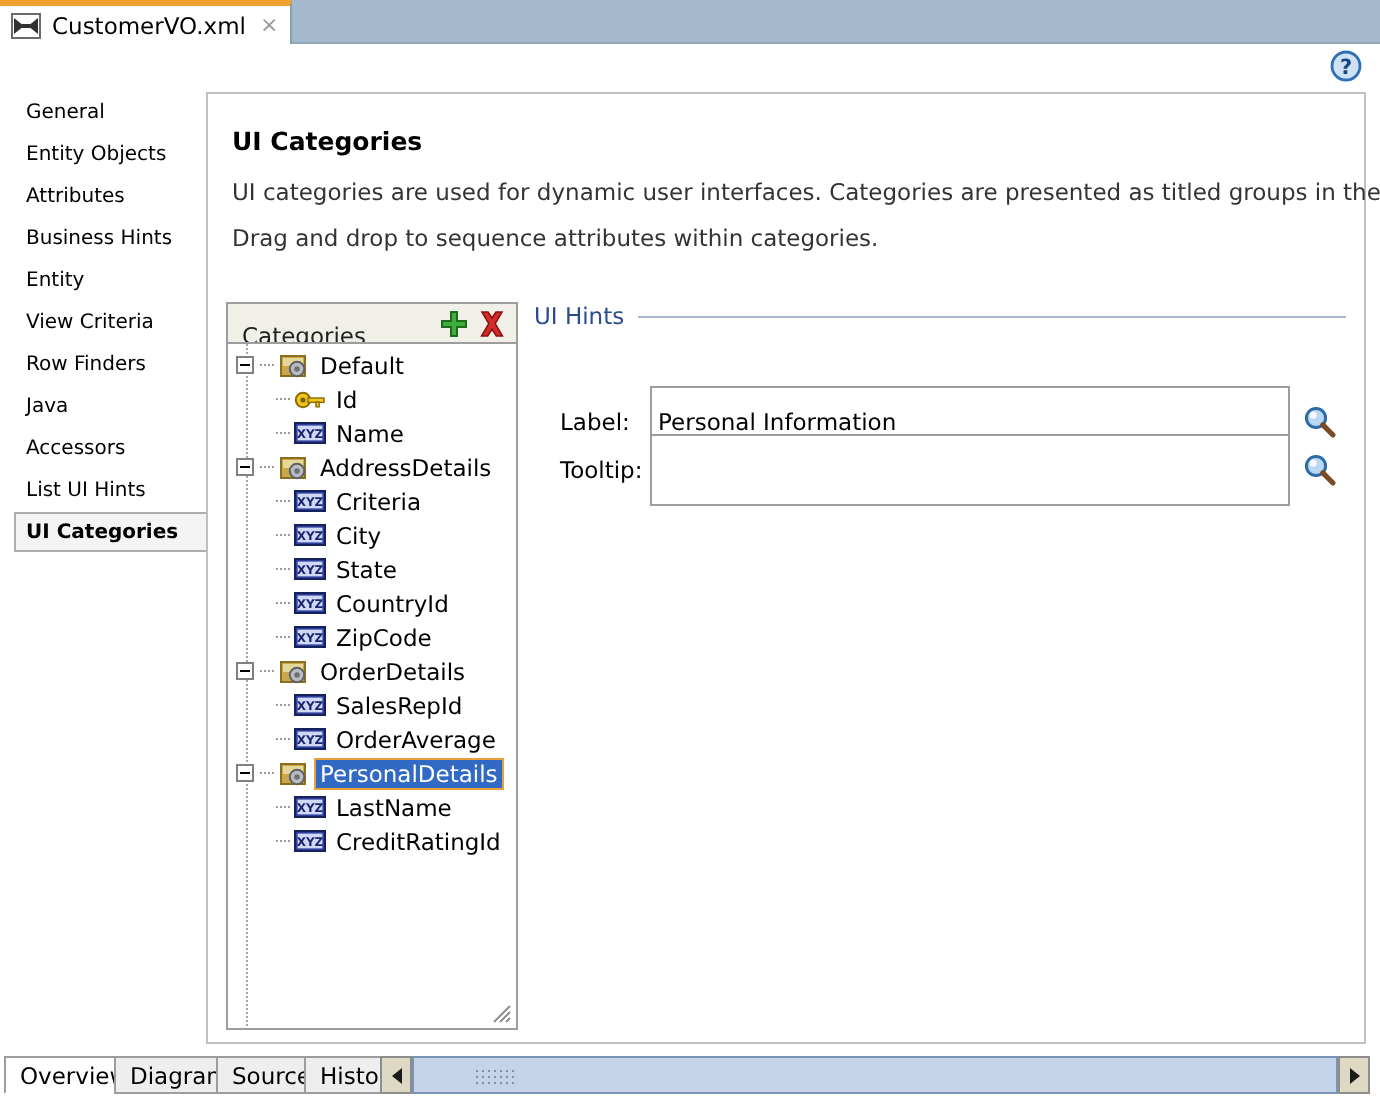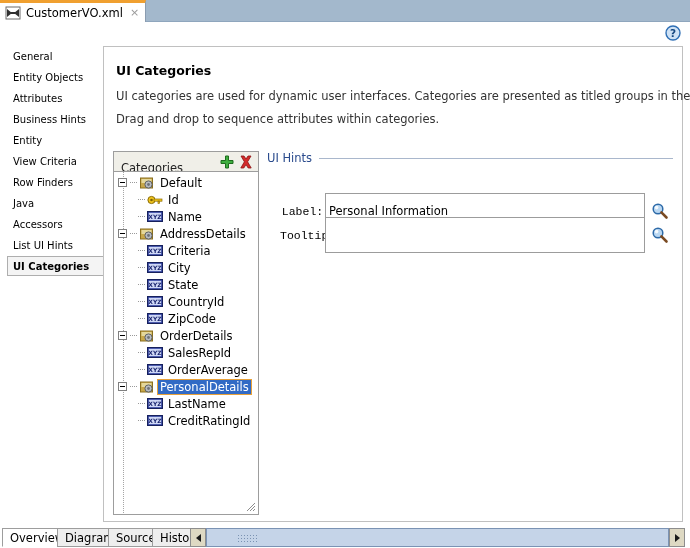--- a/index.html
+++ b/index.html
@@ -229,24 +229,23 @@
     flex: 1; height: 1px; background: #a9b7cc;
   }
   .field-row {
     position: absolute;
     display: flex; align-items: center;
     left: 0;
   }
   .field-label {
     width: 58px;
     font-size: 11.5px; color: #000;
-    text-align: center;
+    text-align: left;
     padding-left: 13px;
     box-sizing: border-box;
-    font-family: Liberation Mono, monospace;
   }
   .field-input {
     width: 320px; height: 36px;
     border: 1px solid #9c9c9c;
     background: #ffffff;
     font-family: "DejaVu Sans", "Liberation Sans", sans-serif;
     font-size: 11.5px;
     color: #000;
     padding: 0 3px;
     box-sizing: border-box;

